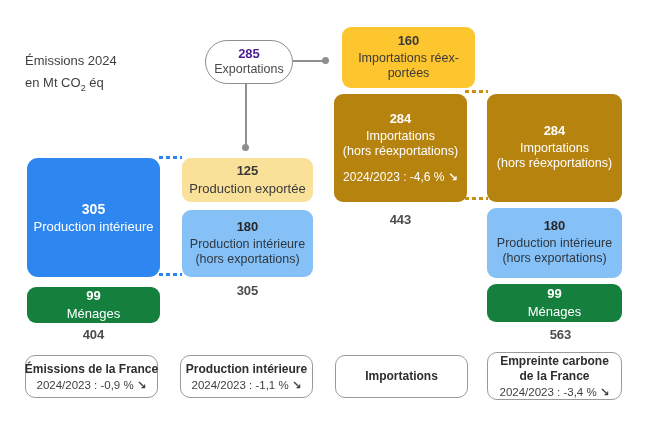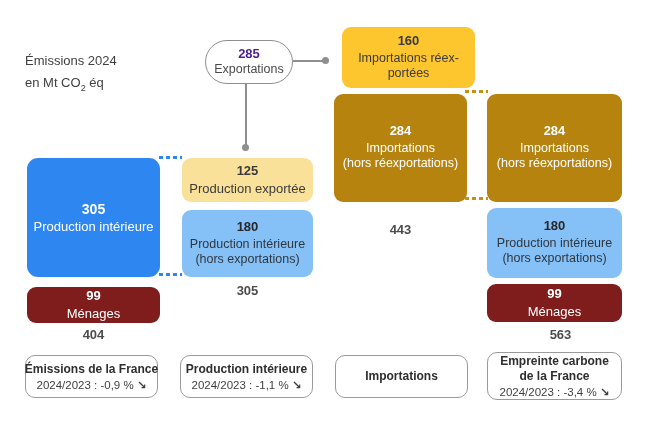--- a/index.html
+++ b/index.html
@@ -15,21 +15,21 @@
   }
   .val{font-weight:bold;font-size:13px;line-height:1.15;}
   .lbl{font-size:12.5px;line-height:1.22;white-space:nowrap;}
   .chg{font-size:12px;margin-top:9px;white-space:nowrap;}
   .arr{font-weight:bold;font-family:"DejaVu Sans",sans-serif;}
   .bg-yellow{background:#FDC52E;color:#3a3a3a;}
   .bg-lightyellow{background:#FAE199;color:#3a3a3a;}
   .bg-gold{background:#B6830F;color:#ffffff;}
   .bg-blue{background:#2E86F1;color:#ffffff;}
   .bg-lightblue{background:#85C1F7;color:#2f3640;}
-  .bg-navy{background:#7f1d1d;color:#ffffff;}
+  .bg-navy{background:#15803d;color:#ffffff;}
   .bg-lightblue .val{color:#272727;}
   
   .total{
     position:absolute;text-align:center;font-weight:bold;font-size:13px;color:#4c4c4c;
   }
   
   .pill{
     position:absolute;left:205px;top:40px;width:88px;height:44px;
     background:#fff;border:1.5px solid #8f8f8f;border-radius:22px;
     display:flex;flex-direction:column;align-items:center;justify-content:center;
@@ -103,22 +103,23 @@
 
   <div class="box bg-yellow" style="left:342px;top:27px;width:133px;height:61px;">
     <div class="val">160</div>
     <div class="lbl">Importations réex-</div>
     <div class="lbl" style="margin-top:-2px;">portées</div>
   </div>
   <div class="box bg-gold" style="left:334px;top:94px;width:133px;height:108px;">
     <div class="val">284</div>
     <div class="lbl">Importations</div>
     <div class="lbl" style="margin-top:-2px;">(hors réexportations)</div>
+    <div class="chg"><span>2024/2023 : -4,6 %</span> <span class="arr">↘</span></div>
   </div>
-  <div class="total" style="left:334px;top:222px;width:133px;">443</div>
+  <div class="total" style="left:334px;top:212px;width:133px;">443</div>
 
   <div class="dash dash-gold" style="left:465px;top:90px;width:23px;"></div>
   <div class="dash dash-gold" style="left:465px;top:197px;width:23px;"></div>
 
   <div class="box bg-gold" style="left:487px;top:94px;width:135px;height:108px;">
     <div class="val">284</div>
     <div class="lbl">Importations</div>
     <div class="lbl" style="margin-top:-2px;">(hors réexportations)</div>
   </div>
   <div class="box bg-lightblue" style="left:487px;top:208px;width:135px;height:70px;">

